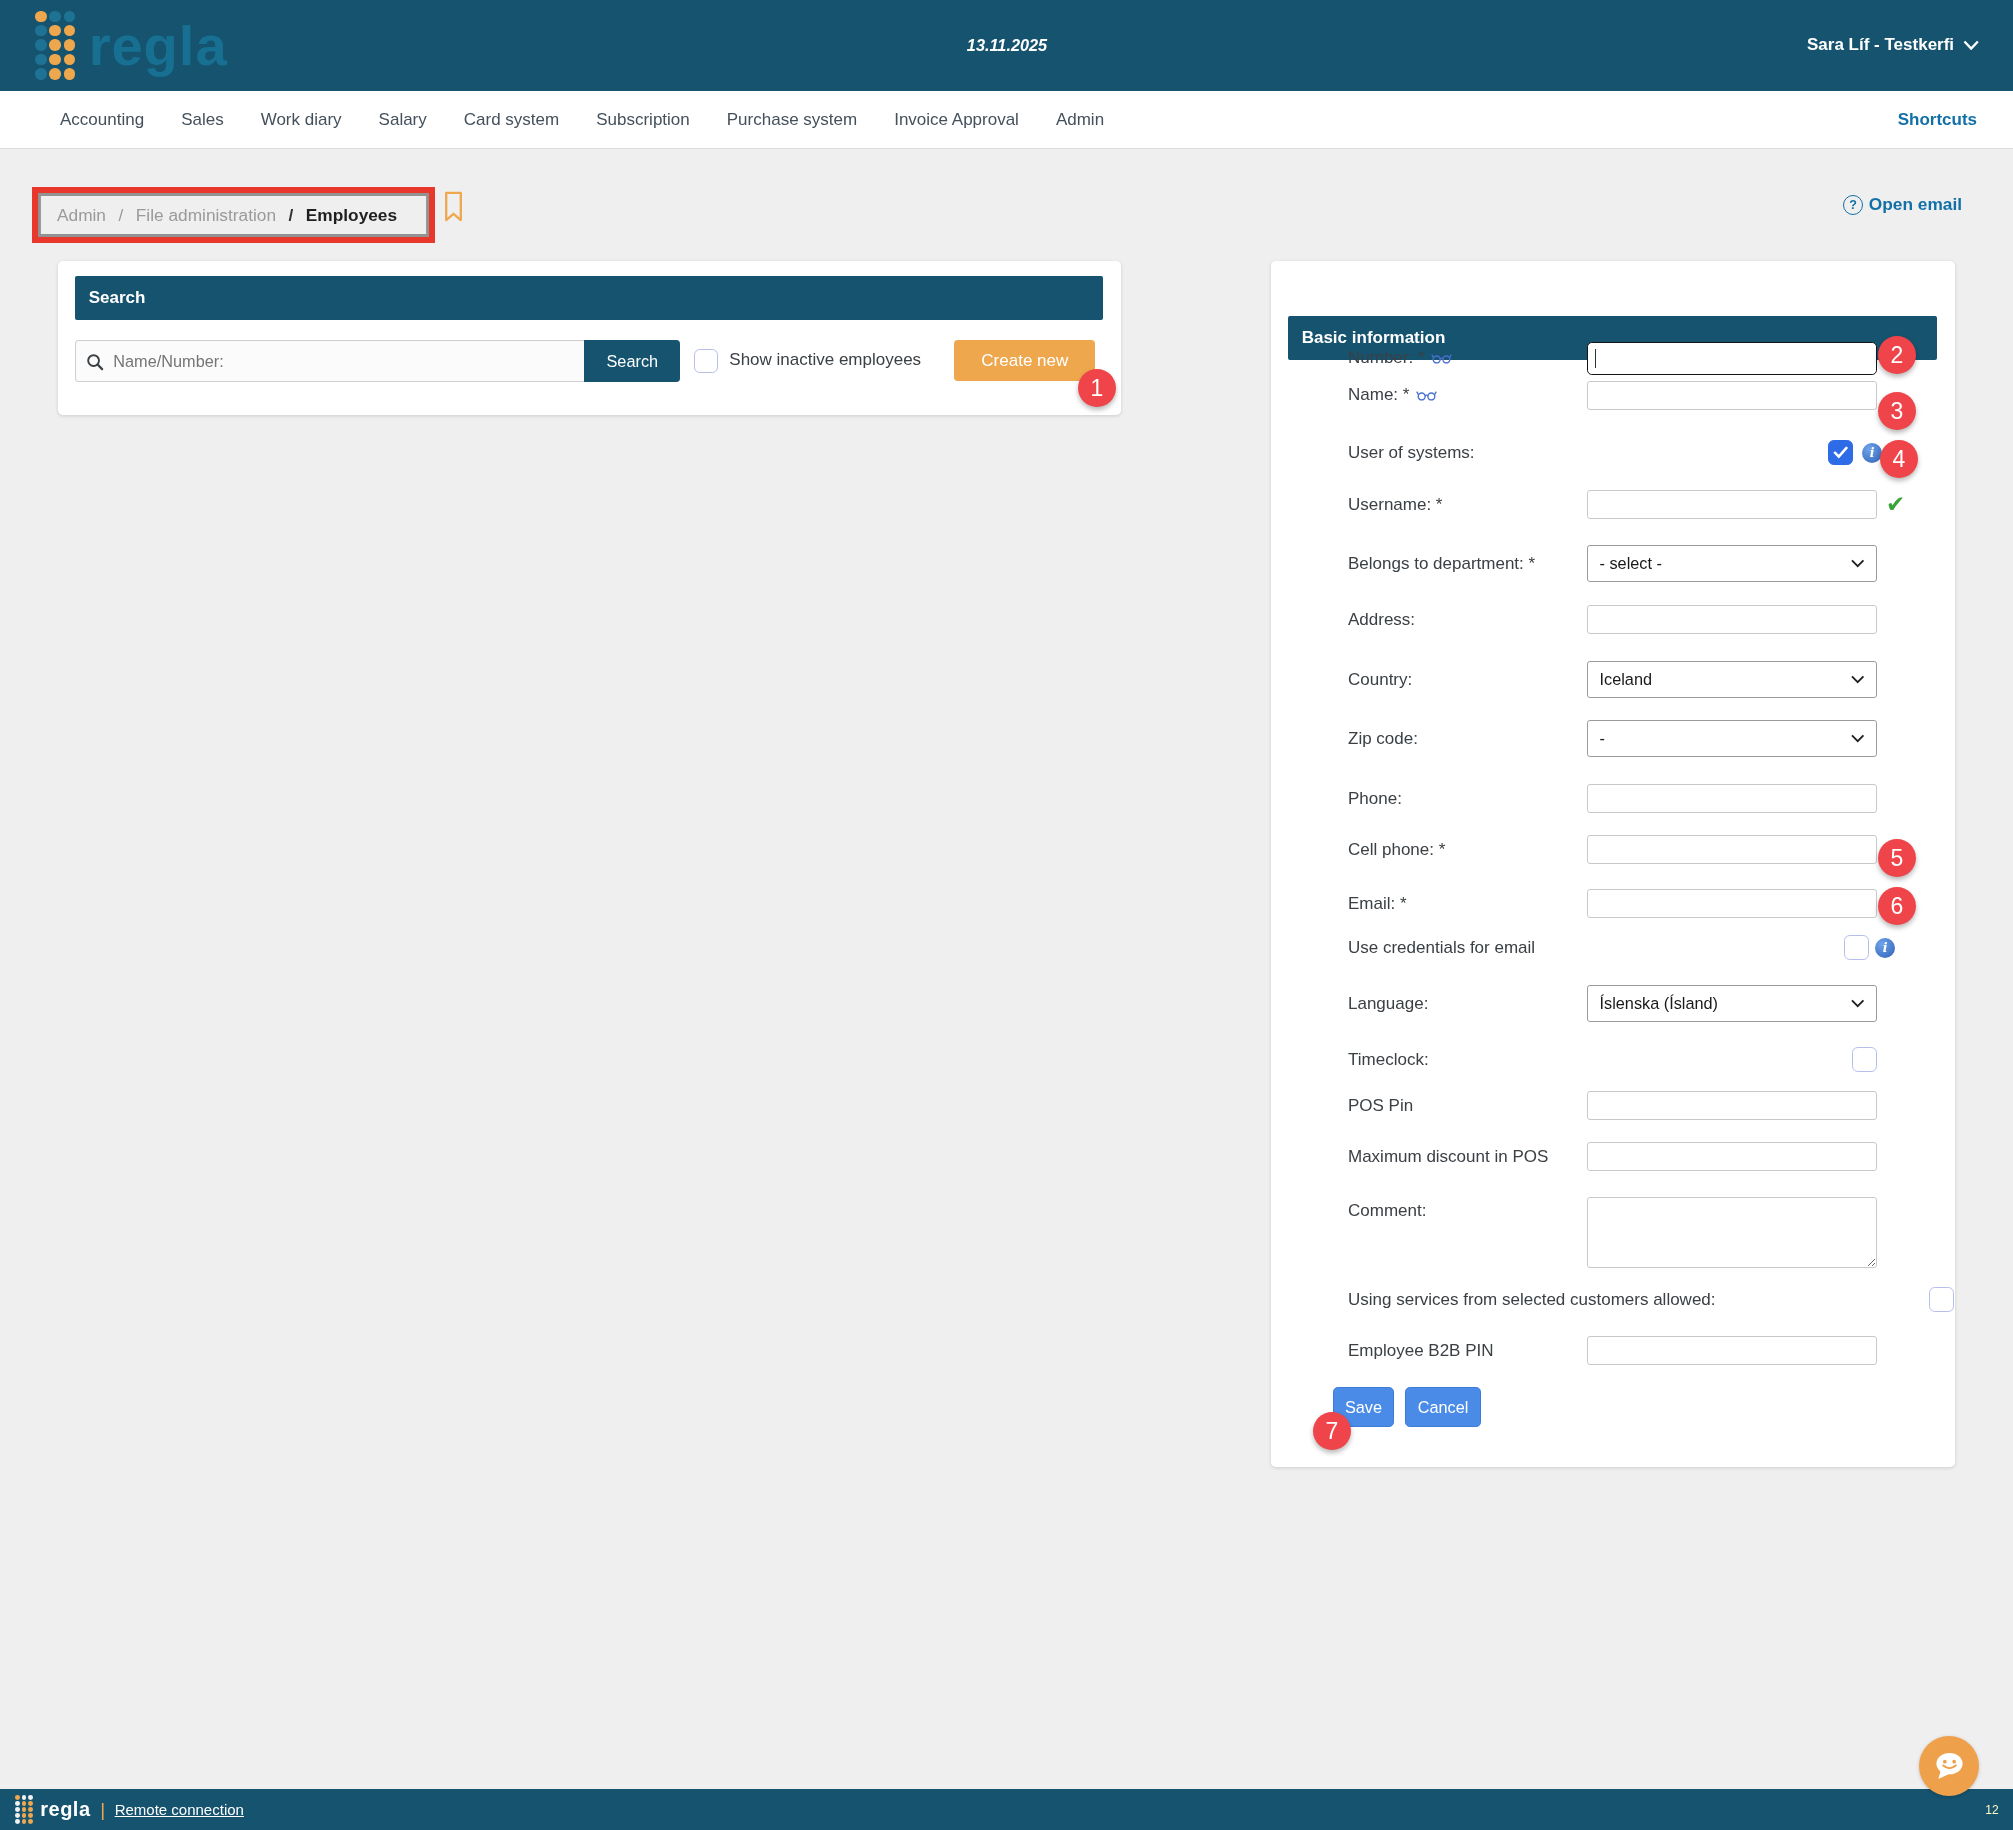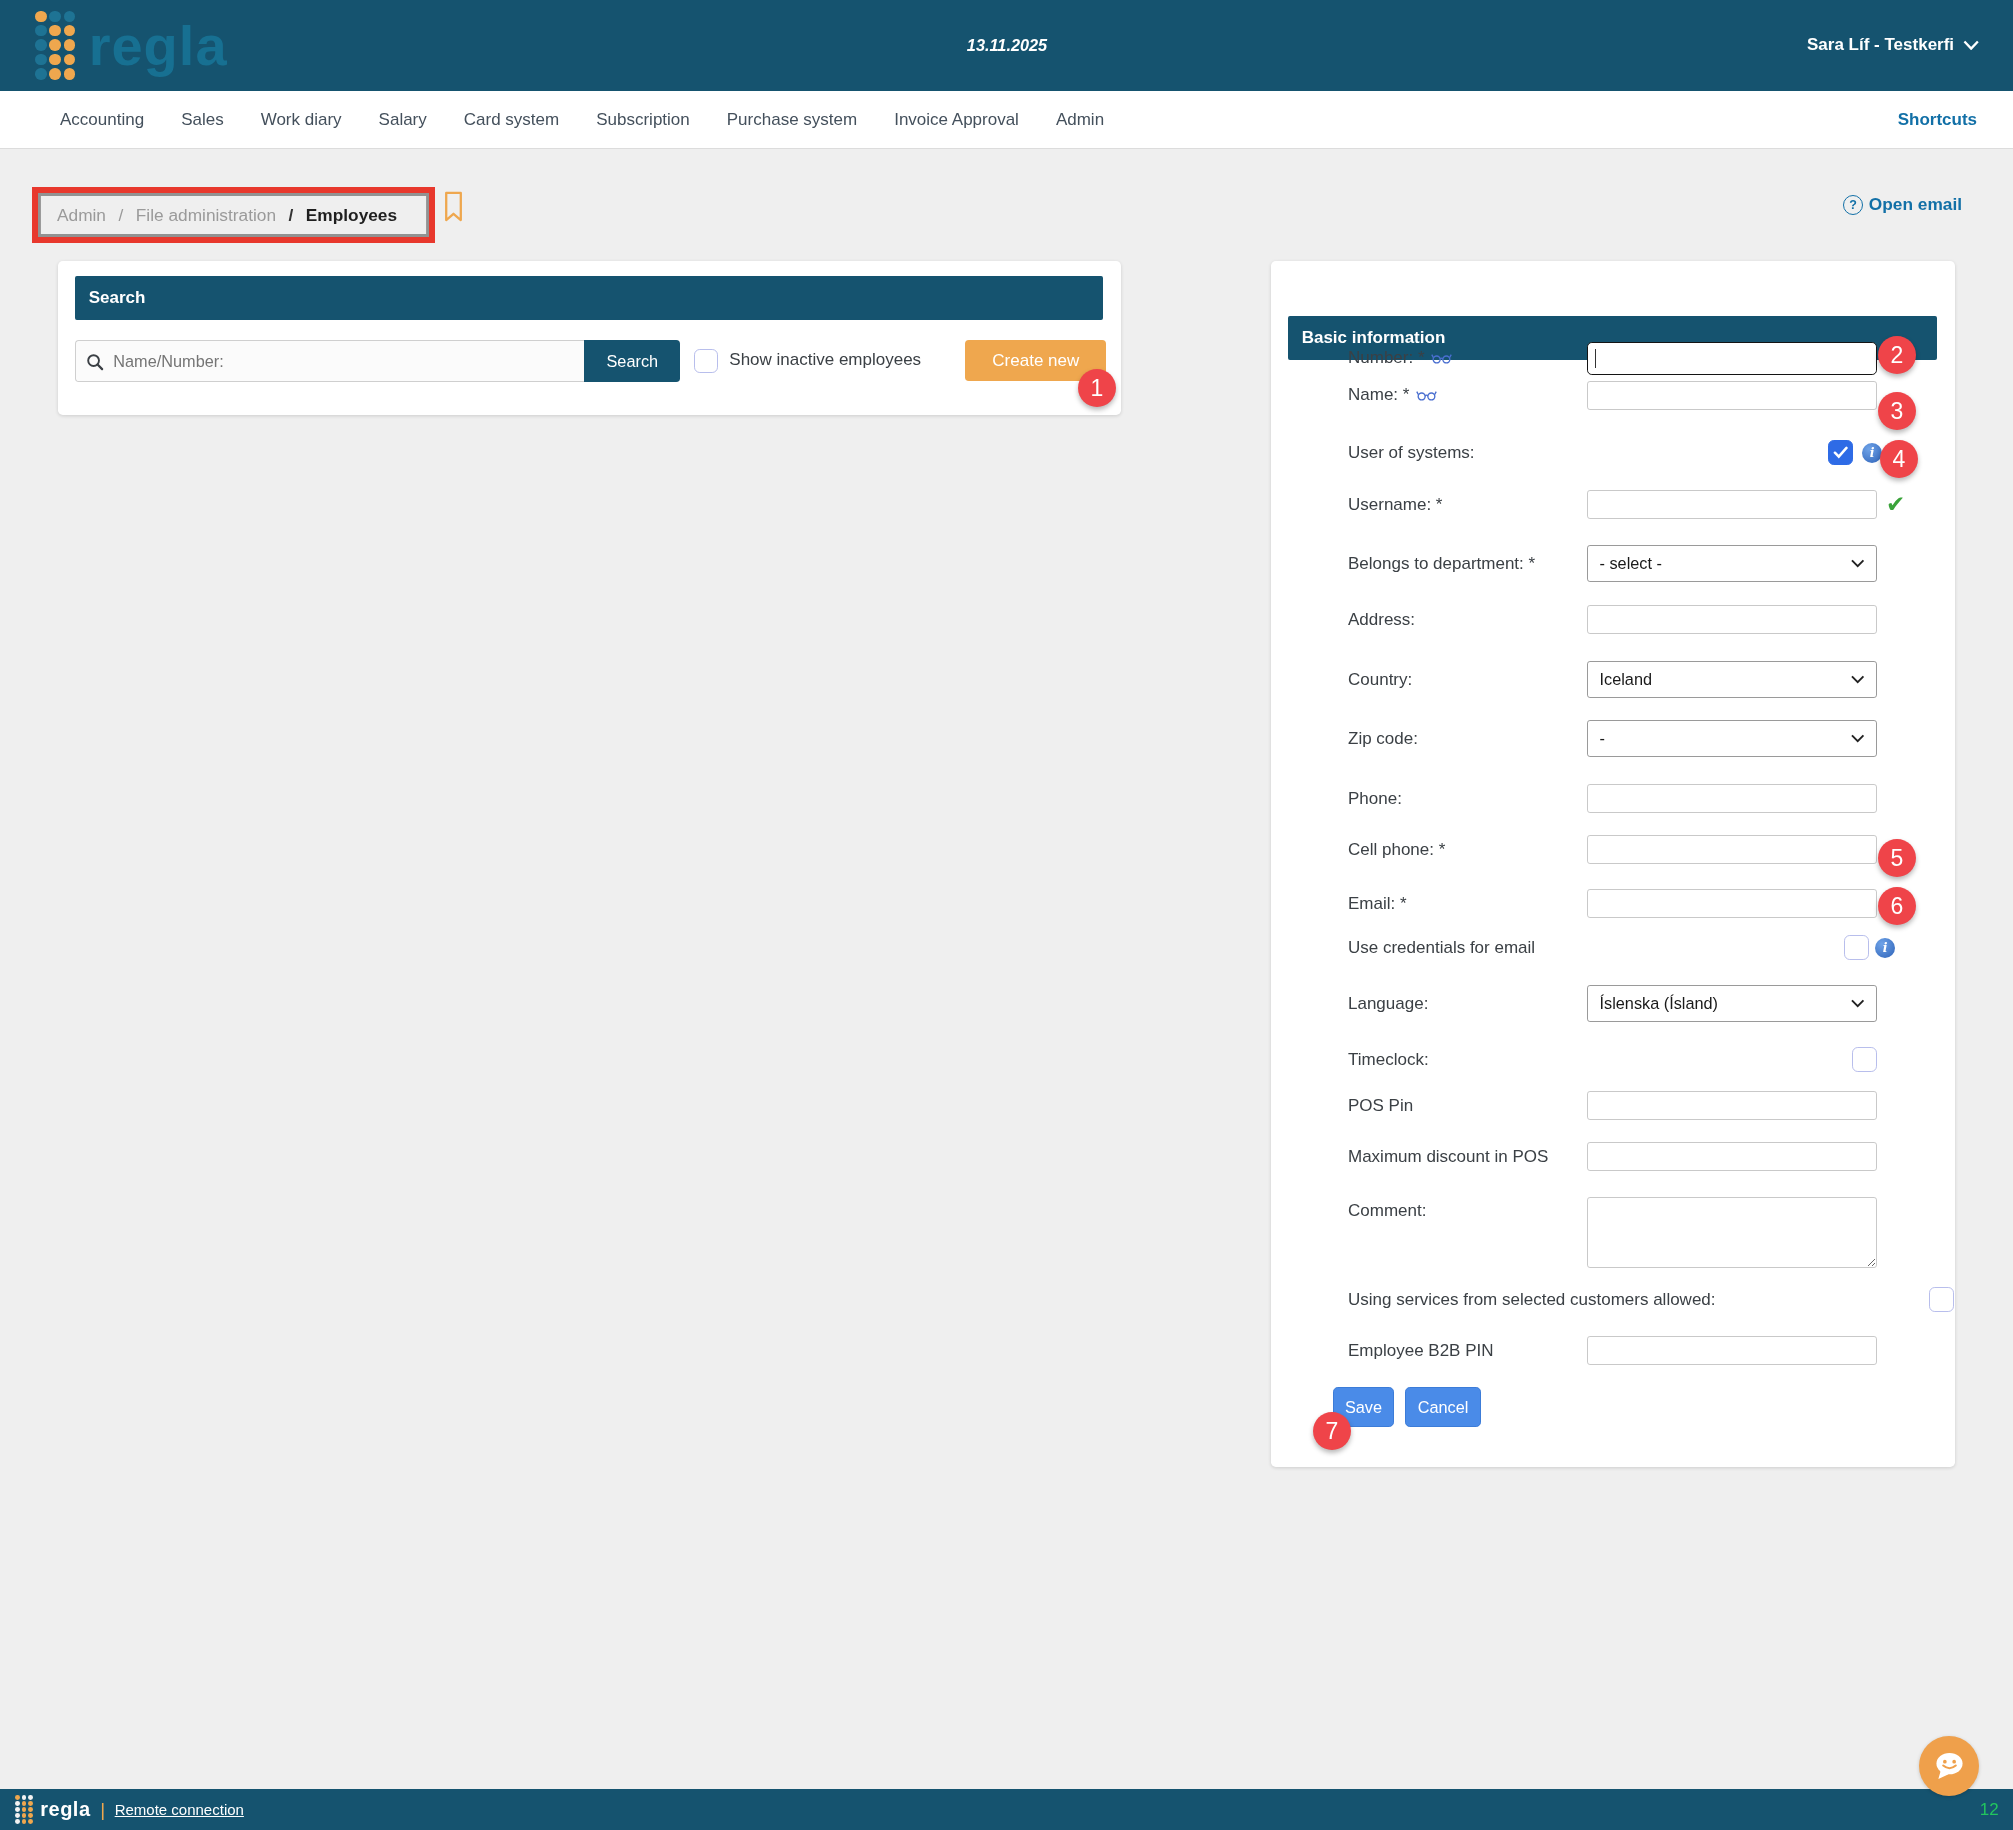--- a/index.html
+++ b/index.html
@@ -60,21 +60,21 @@
   .sinput::placeholder{color:#757575;}
   .search-ic{position:absolute;left:10.6px;top:12.5px;}
   .sbtn{width:96px;height:42px;background:#15536F;color:#FFFFFF;border:none;
         border-radius:0 3.8px 3.8px 0;font-size:16.3px;cursor:pointer;
         font-family:"Liberation Sans",sans-serif;}
   .schk{position:absolute;left:619px;top:9.6px;width:24px;height:24px;background:#FFF;
         border:1px solid #B8BEEC;border-radius:5.8px;box-sizing:border-box;cursor:pointer;}
   .schk-lbl{position:absolute;left:654px;top:10.6px;font-size:17px;color:#3B4045;}
   .create-btn{position:absolute;left:879px;top:1px;width:141px;height:41px;background:#EFA74E;
               border:none;border-radius:3.8px;color:#FFFFFF;font-size:17px;cursor:pointer;
-              font-family:"Liberation Sans",sans-serif;margin-left:11px;}
+              font-family:"Liberation Sans",sans-serif;}
 
   
   .form-panel{left:1271px;top:261px;width:684px;height:1206px;}
   .frow{position:absolute;left:77px;width:576px;display:flex;align-items:center;}
   .flabel{width:239px;flex:none;font-size:17px;color:#3B4045;}
   .fctrl{width:290px;flex:none;position:relative;display:flex;align-items:center;}
   .txt{width:100%;height:29px;border:1px solid #C9C9C9;border-radius:2.9px;box-sizing:border-box;
        font-size:15.4px;padding:0 7.7px;outline:none;background:#FFF;
        font-family:"Liberation Sans",sans-serif;}
   .txt-focus{height:33px;border:1.9px solid #141414;border-radius:4.8px;}
@@ -109,21 +109,21 @@
          font-size:23px;box-shadow:0 2.9px 5.8px rgba(0,0,0,.28);z-index:6;}
 
   
   .footer{position:absolute;left:0;right:0;bottom:0;height:41px;background:#15536F;
           display:flex;align-items:center;padding:0 15.4px;box-sizing:border-box;gap:7.7px;}
   .fdots{display:grid;grid-template-columns:repeat(3,4.8px);grid-auto-rows:4.8px;gap:1.4px;}
   .fdots span{width:4.8px;height:4.8px;border-radius:50%;}
   .flogo{color:#FFFFFF;font-size:20px;font-weight:700;letter-spacing:0.5px;}
   .fsep{color:#EFA74E;font-size:19px;font-weight:400;margin:0 1.9px;}
   .flink{color:#FFFFFF;font-size:15px;text-decoration:underline;cursor:pointer;}
-  .fright{margin-left:auto;color:#22c55e;font-size:17px;}
+  .fright{margin-left:auto;color:#fef9c3;font-size:12px;}
   .chat-btn{position:absolute;left:1919px;top:1736px;width:60px;height:60px;border-radius:50%;
             background:#EFA04B;border:none;display:flex;align-items:center;justify-content:center;
             cursor:pointer;z-index:7;box-shadow:0 1px 3.8px rgba(0,0,0,.18);}
 </style>
 </head>
 <body>
 
 <div class="page">
 
   <div class="topbar">

